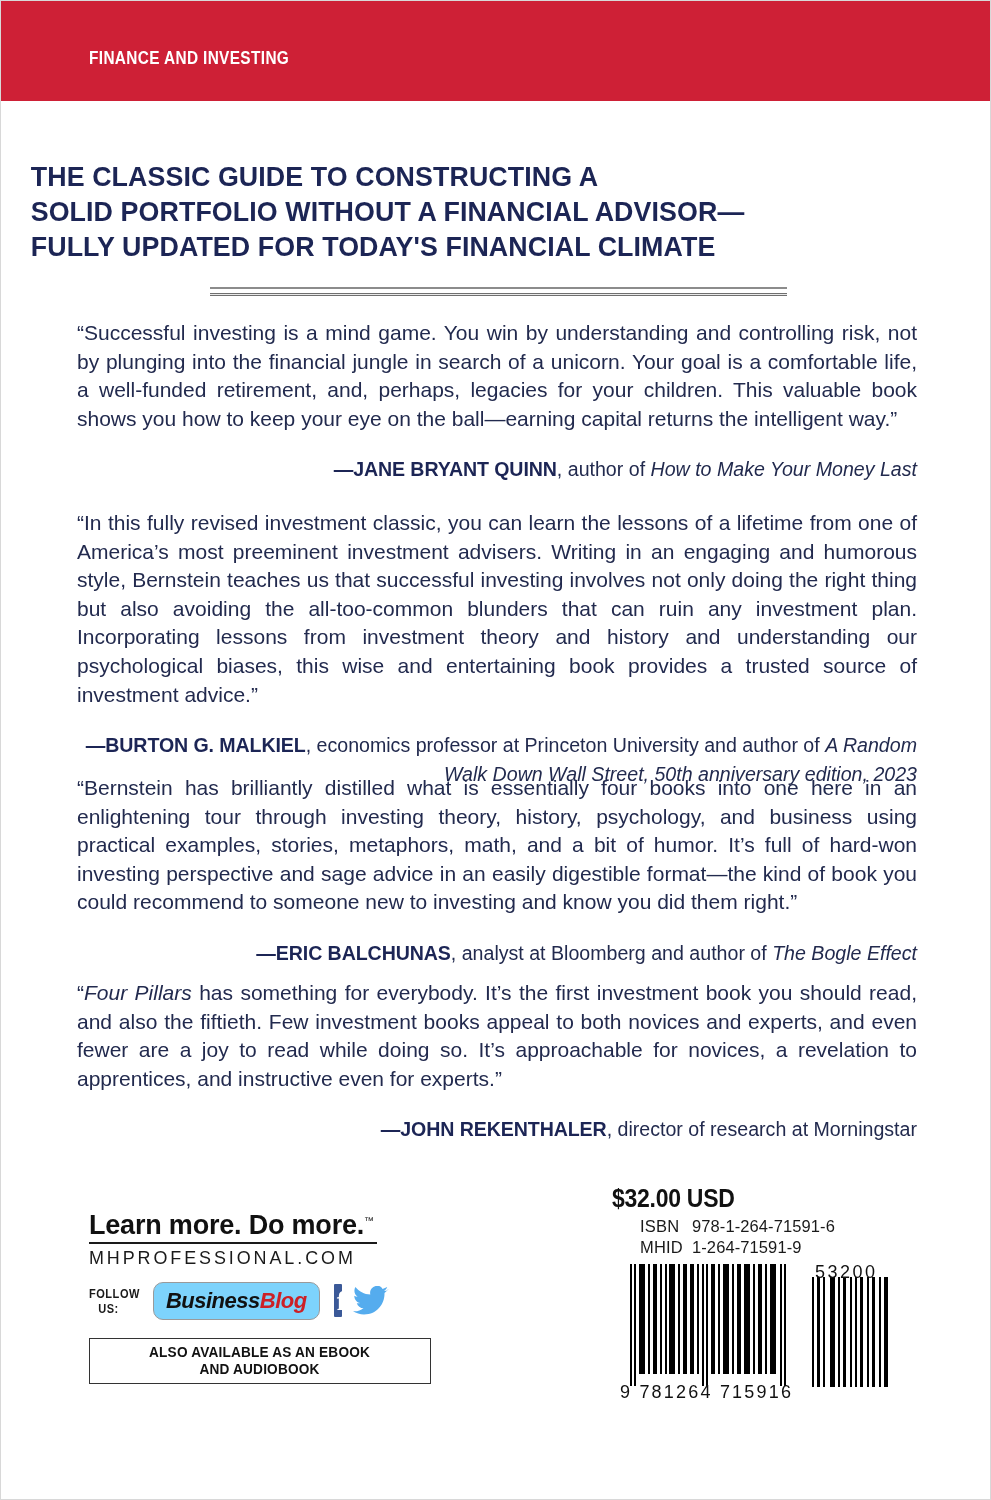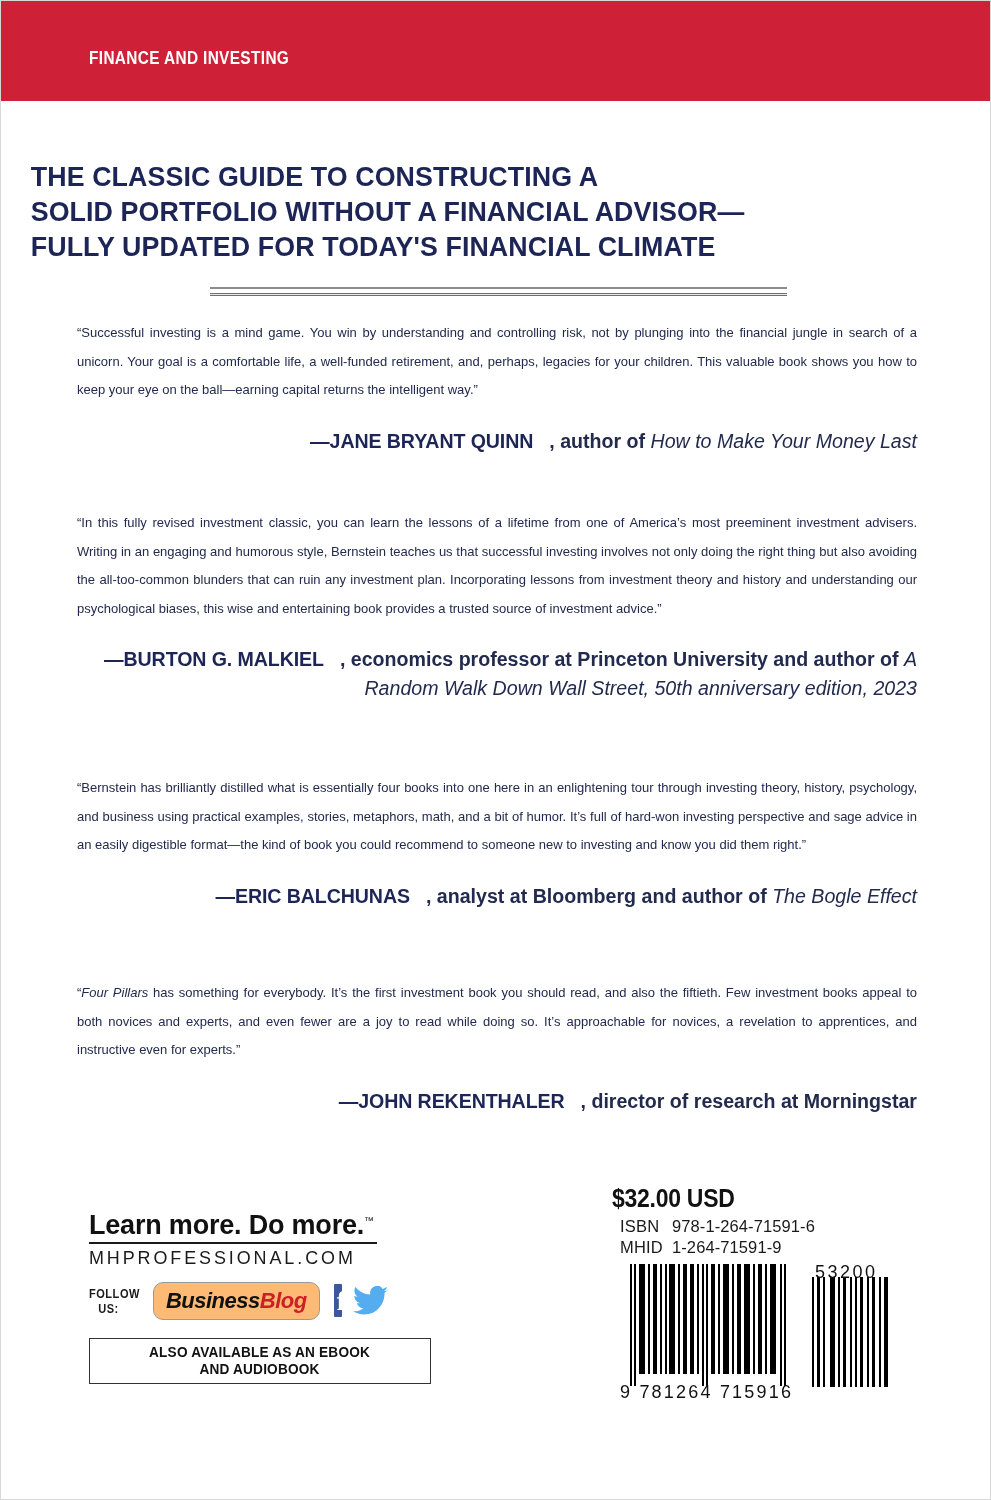--- a/index.html
+++ b/index.html
@@ -76,42 +76,42 @@
   .quotes {
     position: absolute;
     top: 318px;
     left: 76px;
     width: 840px;
     color: #1f2a52;
   }
   .quote-block { margin-bottom: 0; }
 
   .quote-body {
-    font-size: 13px;
+    font-size: 21px;
     line-height: 28.6px;
     text-align: justify;
     text-justify: inter-word;
     color: #222a4e;
     font-weight: normal;
   }
   .quote-body .italic { font-style: italic; }
 
   .attribution {
     margin-top: 22px;
     font-size: 19.6px;
     line-height: 28.6px;
     text-align: right;
     color: #222a4e;
   }
   .attribution .who {
     font-weight: bold;
     color: #1c2555;
     letter-spacing: -0.1px;
   }
-  .attribution .role { font-weight: bold; margin-left: 16px; }
+  .attribution .role { font-weight: normal; }
   .attribution .title-italic { font-style: italic; }
 
   .q1 { position: absolute; top: 0px;    left: 0; width: 840px; }
   .q2 { position: absolute; top: 190px;  left: 0; width: 840px; }
   .q3 { position: absolute; top: 455px;  left: 0; width: 840px; }
   .q4 { position: absolute; top: 660px;  left: 0; width: 840px; }
 
   
   .publisher {
     position: absolute;
@@ -168,21 +168,21 @@
   .follow-label .l2 { text-align: center; padding-right: 14px; }
 
   .bb-pill {
     margin-left: 4px;
     border: 1.5px solid #9a9a9a;
     border-radius: 10px;
     height: 38px;
     padding: 0 12px;
     display: flex;
     align-items: center;
-    background: #fdba74;
+    background: #7dd3fc;
   }
   .bb-pill .bb-text {
     font-size: 22px;
     font-weight: bold;
     font-style: italic;
     letter-spacing: -0.5px;
     white-space: nowrap;
   }
   .bb-pill .bb-business { color: #111111; }
   .bb-pill .bb-blog { color: #cc2026; }
@@ -244,21 +244,21 @@
     font-size: 25px;
     font-weight: bold;
     color: #111111;
     letter-spacing: -0.3px;
     transform: scaleX(0.92);
     transform-origin: left center;
     line-height: 29px;
   }
   .isbn-lines {
     margin-top: 3px;
-    margin-left: 8px;
+    margin-left: 28px;
     font-size: 16.5px;
     color: #1a1a1a;
     line-height: 21px;
     white-space: nowrap;
   }
   .isbn-lines .lbl {
     display: inline-block;
     width: 52px;
     letter-spacing: 0.2px;
   }

